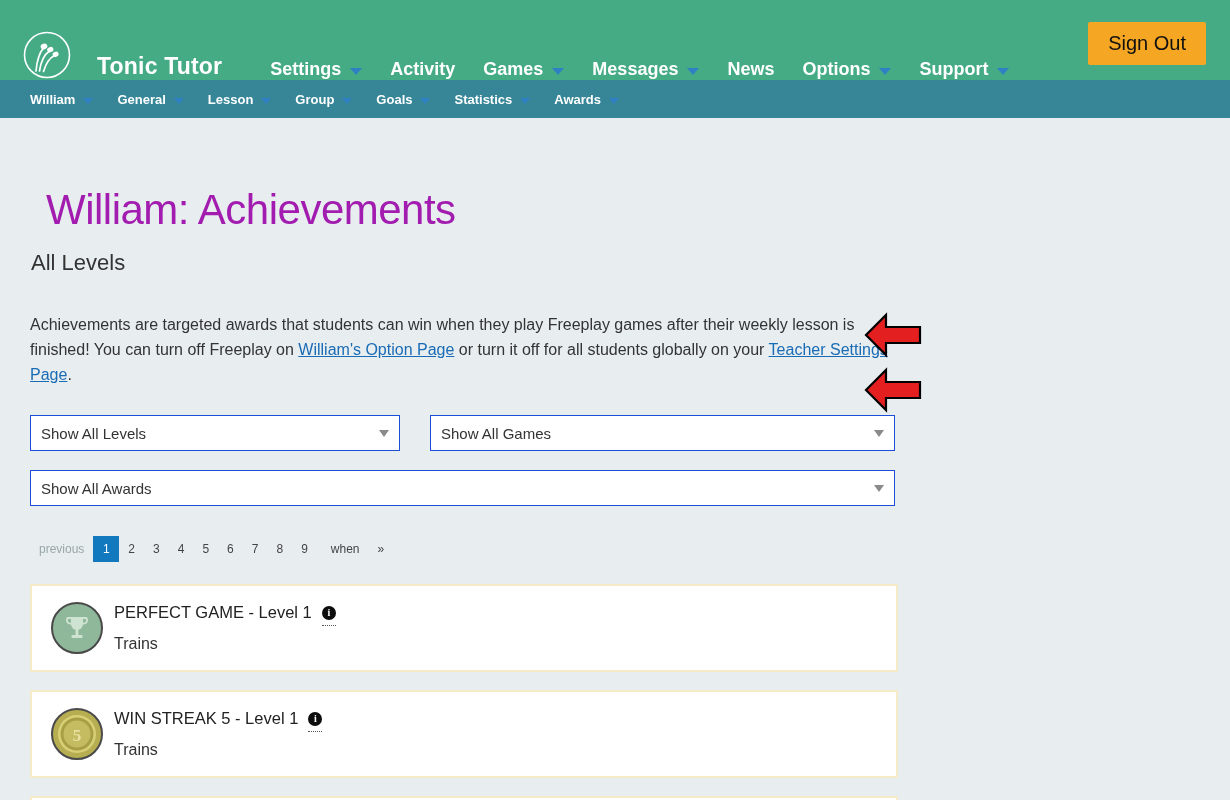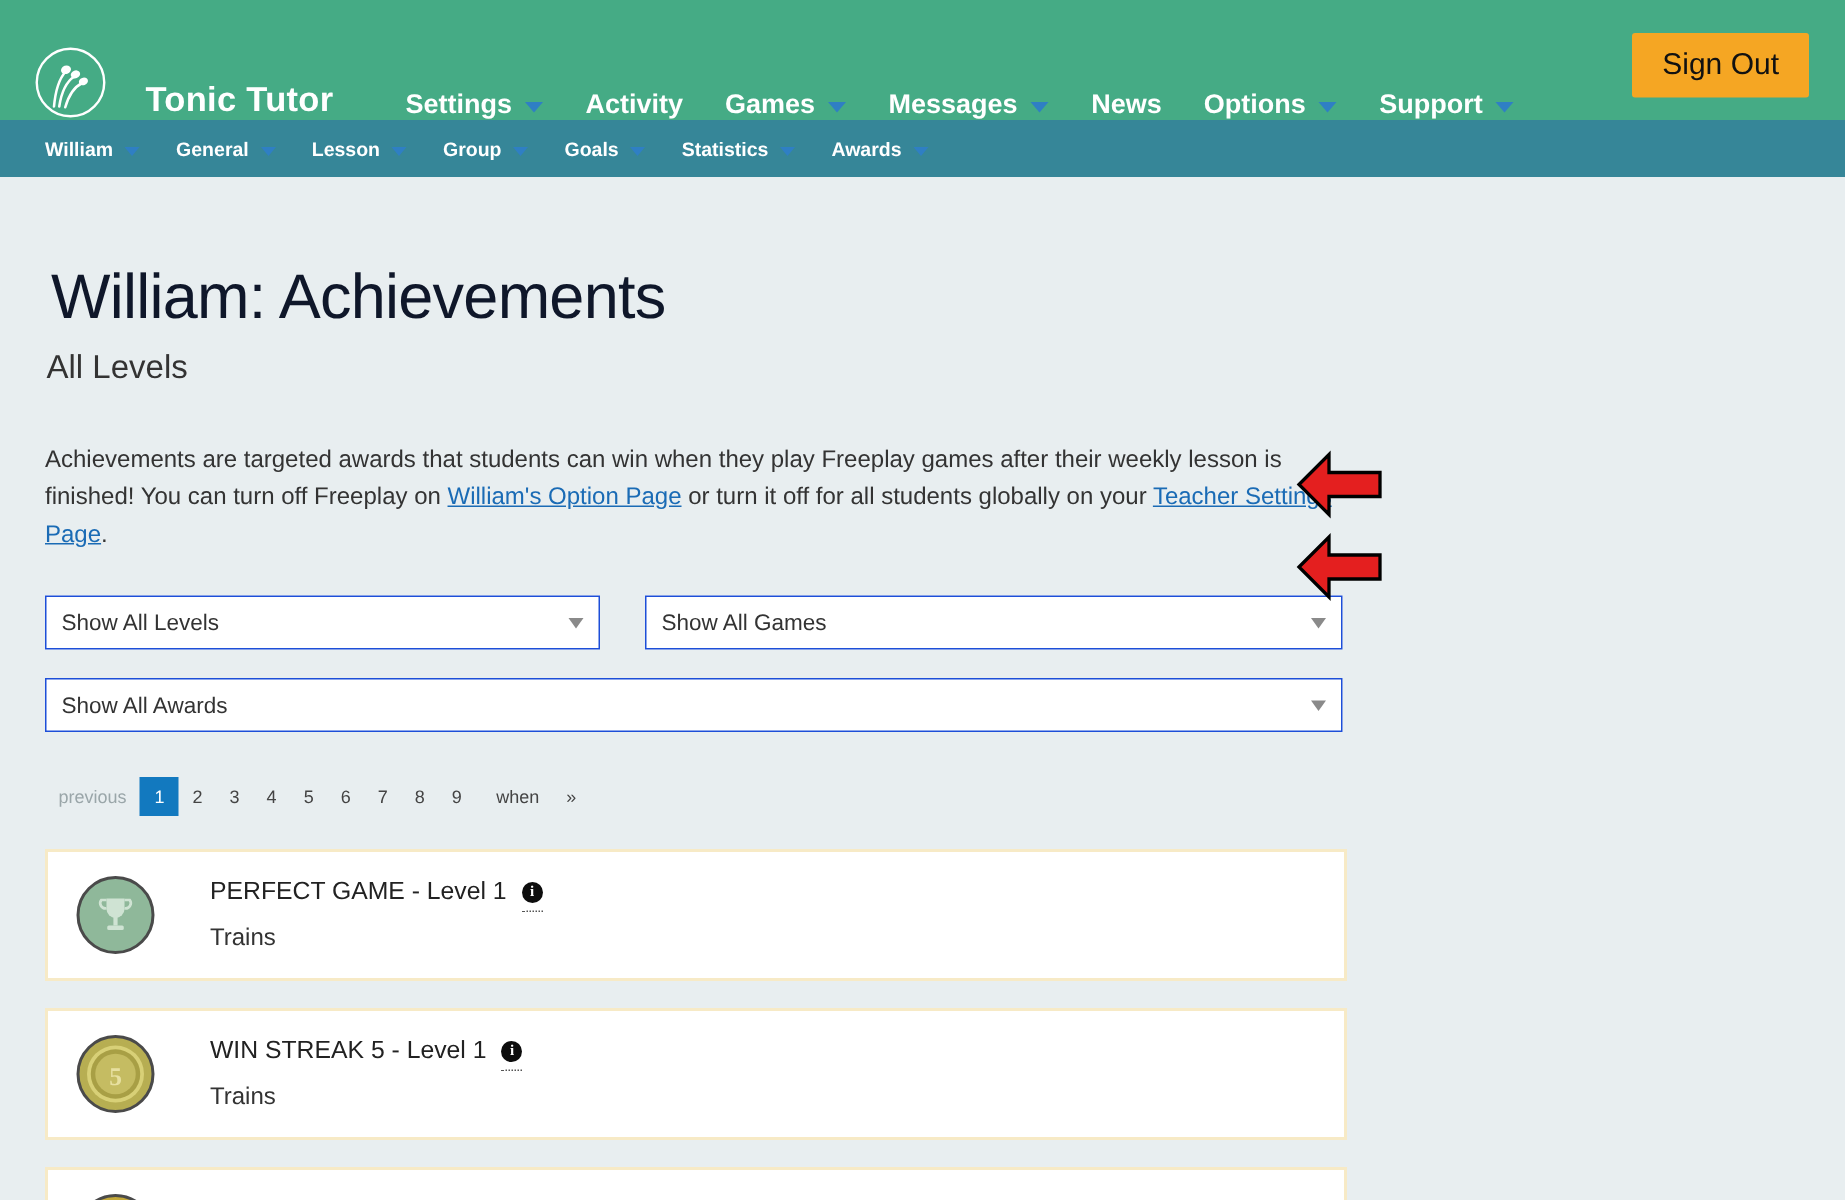--- a/index.html
+++ b/index.html
@@ -63,22 +63,22 @@
     display:inline-block; width:0; height:0;
     border-left:5px solid transparent; border-right:5px solid transparent;
     border-top:6px solid #2f7fc4;
     margin-left:8px; position:relative; top:2px;
   }
 
   
   .page{ padding:0 30px; position:relative; }
 
   .page-title{
-    font-size:42px; font-weight:normal; color:#0f172a;
-    margin:4px; padding-top:52px; letter-spacing:-.5px;
+    font-size:42px; font-weight:normal; color:#a21caf;
+    margin:16px; padding-top:52px; letter-spacing:-.5px;
   }
   .page-sub{
     font-size:22px; color:#333; margin:10px 0 0 1px; font-weight:normal;
   }
   .intro{
     margin-top:36px; font-size:16px; line-height:25px;
     color:#333; max-width:880px;
   }
   .intro a{ color:#1a6bb5; text-decoration:underline; }
 
@@ -131,21 +131,21 @@
     display:flex; align-items:center;
     padding-left:19px;
     margin-bottom:18px;
   }
   .badge{
     width:52px; height:52px; flex:0 0 52px;
     border-radius:50%; border:2px solid #4a4a4a;
     display:flex; align-items:center; justify-content:center;
     overflow:hidden;
   }
-  .card-text{ margin-left:37px; }
+  .card-text{ margin-left:11px; }
   .card-title{
     font-size:16.5px; color:#222; display:flex; align-items:center;
   }
   .info-ico{
     display:inline-flex; align-items:center; justify-content:center;
     width:14px; height:14px; border-radius:50%;
     background:#0d0d0d; color:#fff;
     font-size:10px; font-weight:bold; font-family:"Liberation Serif", serif;
     margin-left:10px; position:relative; cursor:pointer;
     line-height:1;

